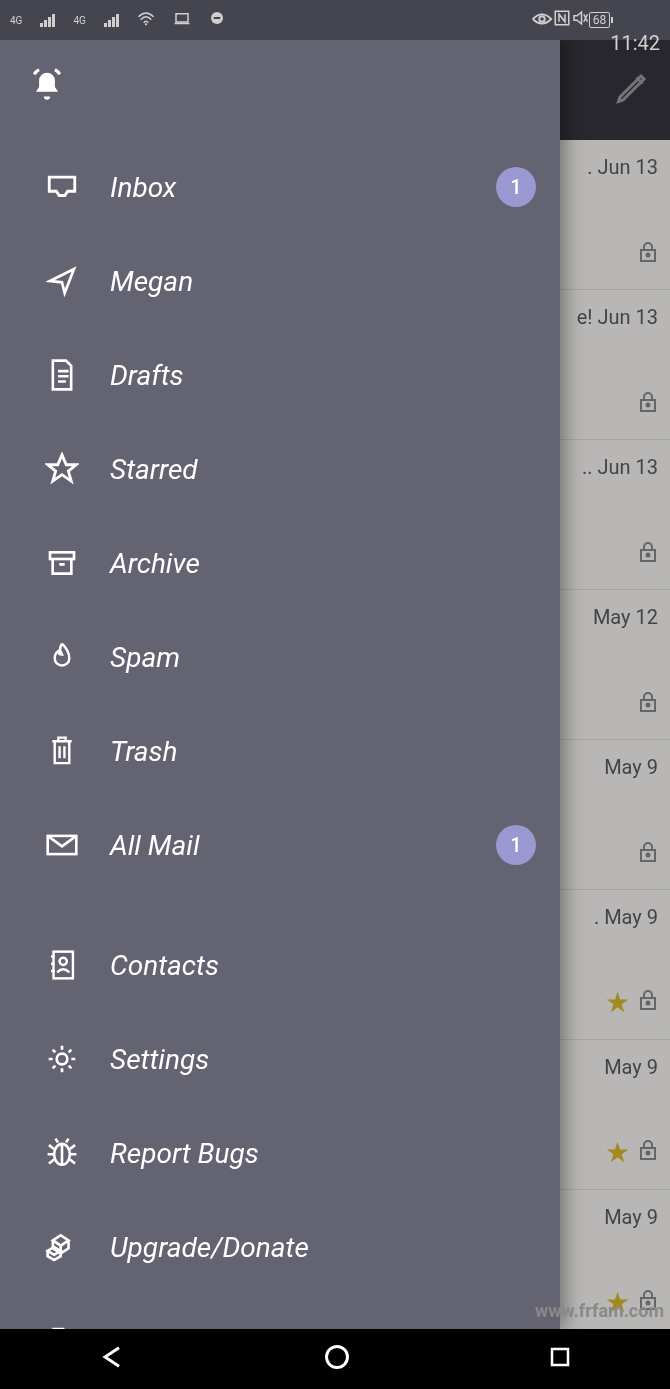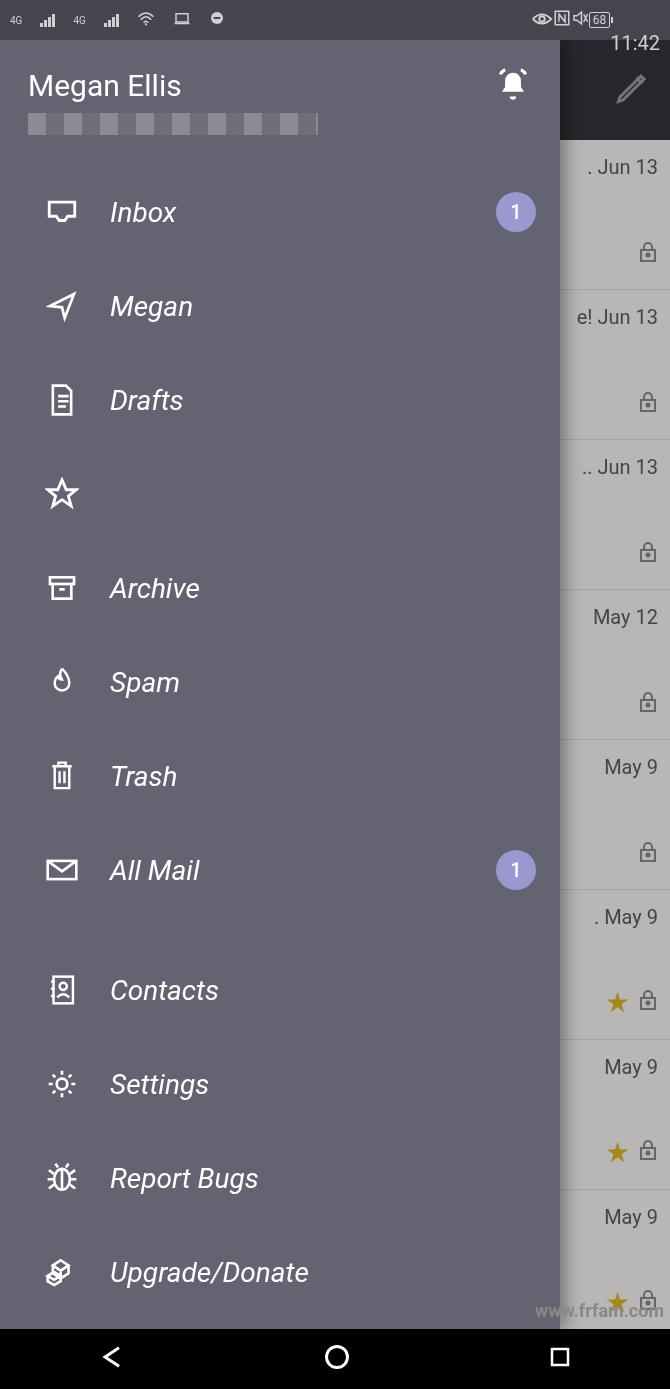--- a/index.html
+++ b/index.html
@@ -241,24 +241,20 @@
             <circle cx="10" cy="15" r="1.5" fill="#888"></circle>
           </svg></span>
       </div>
     </div>
   </div>
 
 <div class="scrim"></div>
 
 <div class="drawer">
   <div class="drawer-header">
-    <div class="who">
-      <div class="name">Megan Ellis</div>
-      <div class="email-blur"></div>
-    </div>
     <span class="bell">
       <svg width="38" height="38" viewBox="0 0 24 24">
           <path d="M12 3 a5 5 0 0 1 5 5 v4 l2 3 H5 l2 -3 V8 a5 5 0 0 1 5 -5 z"></path>
           <path d="M10 18 a2 2 0 0 0 4 0"></path>
           <path d="M4 4 q1 -2 3 -3 M20 4 q-1 -2 -3 -3" stroke="#fff" stroke-width="2" fill="none"></path>
         </svg>
     </span>
   </div>
 
   <ul class="menu" id="folders">
@@ -286,20 +282,21 @@
           </svg>
         </span>
         <span class="label">Drafts</span>
       </li>
       <li>
         <span class="ic">
           <svg width="34" height="34" viewBox="0 0 24 24">
             <path d="M12 2 l3 7 h7 l-5.5 4.5 2 7 -6.5 -4.5 -6.5 4.5 2 -7 L2 9 h7 z"></path>
           </svg>
         </span>
+        <span class="label">Starred</span>
       </li>
       <li>
         <span class="ic">
           <svg width="32" height="32" viewBox="0 0 24 24">
             <rect x="3" y="4" width="18" height="5"></rect>
             <path d="M5 9 v11 h14 V9 M10 13 h4"></path>
           </svg>
         </span>
         <span class="label">Archive</span>
       </li>

